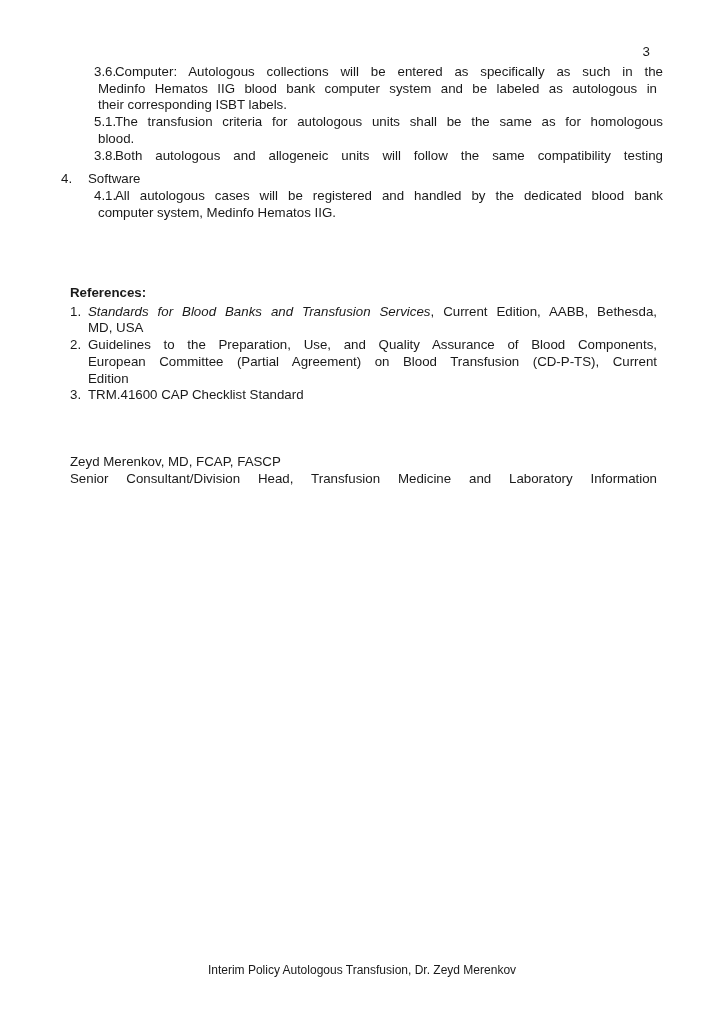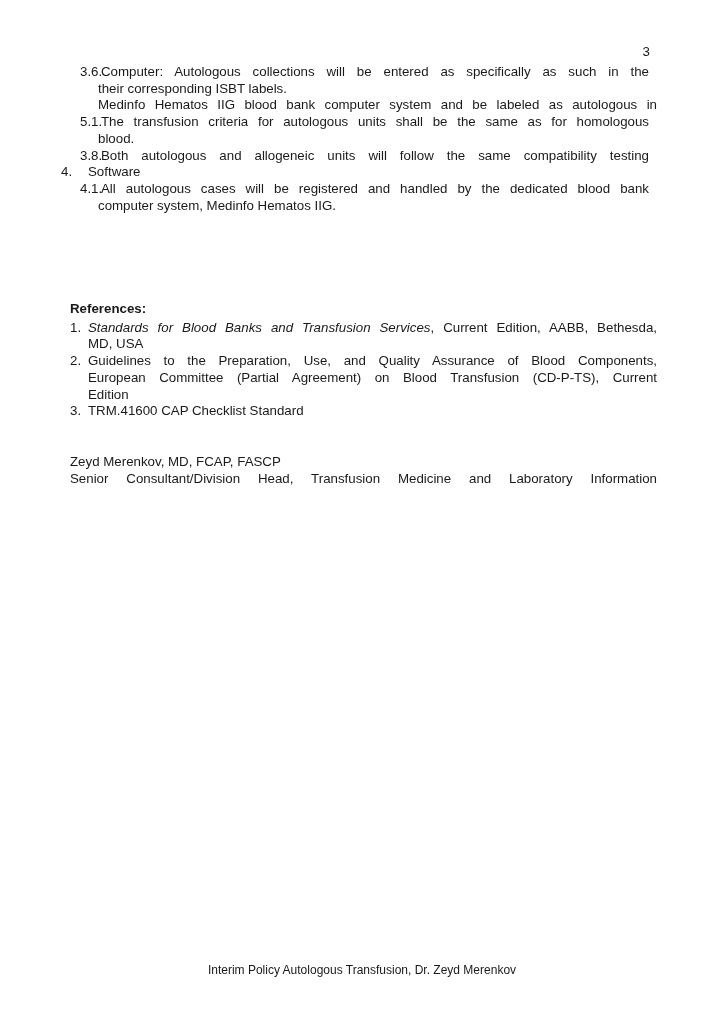--- a/index.html
+++ b/index.html
@@ -6,31 +6,31 @@
   body {
     width: 724px; height: 1023px;
     background: #ffffff;
     font-family: "Liberation Sans", sans-serif;
     color: #1a1a1a;
     position: relative;
     overflow: hidden;
   }
   .page { position: absolute; inset: 0; background: #ffffff; }
   .ln { font-size: 13.3px; line-height: 16.7px; white-space: normal; }
-  .b { font-weight: bold; margin-top: 16px; }
+  .b { font-weight: bold; }
   .i { font-style: italic; }
   
   .j { text-align: justify; text-align-last: justify; -moz-text-align-last: justify; }
   
   #page-num { position: absolute; top: 44px; right: 74px; font-size: 13.3px; line-height: 16.7px; }
   
   #policy-list { position: absolute; left: 70px; top: 64px; width: 587px; }
-  .l2first { margin-left: 10px; width: 569px; }
+  .l2first { margin-left: 24px; width: 569px; }
   .l2wrap  { margin-left: 28px; width: 559px; }
-  .l1line  { margin-left: -9px; }
+  .l1line  { margin-left: -9px; margin-top: 7px; }
   .n2 { display: inline-block; width: 21px; }
   .n1 { display: inline-block; width: 18px; }
   .n0 { display: inline-block; width: 27px; }
   
   #references { position: absolute; left: 70px; top: 285px; width: 587px; }
   #references .heading { margin-bottom: 2px; }
   .refwrap { margin-left: 18px; width: 569px; }
   
   #prepared { position: absolute; left: 70px; top: 454px; width: 587px; }
   
@@ -39,22 +39,22 @@
 </head>
 <body>
 
 <div class="page">
 
   <div id="page-num">3</div>
 
   <div id="policy-list">
 
     <div class="ln j l2first"><span class="n2">3.6.</span><span>Computer:  Autologous collections will be entered as specifically as such in the</span></div>
+    <div class="ln j l2wrap">Medinfo  Hematos IIG blood bank computer system and be labeled as autologous in</div>
     <div class="ln l2wrap">their corresponding ISBT labels.</div>
-    <div class="ln j l2wrap">Medinfo  Hematos IIG blood bank computer system and be labeled as autologous in</div>
 
     <div class="ln j l2first"><span class="n2">5.1.</span><span>The transfusion criteria for autologous units shall be the same as for homologous</span></div>
     <div class="ln l2wrap">blood.</div>
 
     <div class="ln j l2first"><span class="n2">3.8.</span><span>Both autologous and allogeneic units will follow the same compatibility testing</span></div>
 
     <div class="ln l1line"><span class="n0">4.</span><span>Software</span></div>
 
     <div class="ln j l2first"><span class="n2">4.1.</span><span>All autologous cases will be registered and handled by the dedicated blood bank</span></div>
     <div class="ln l2wrap">computer system, Medinfo Hematos IIG.</div>

